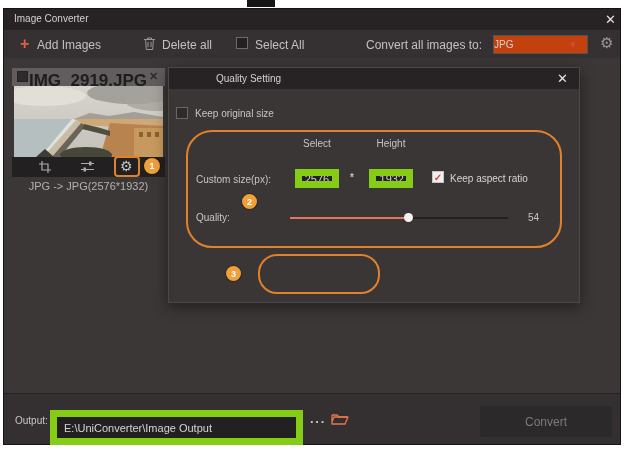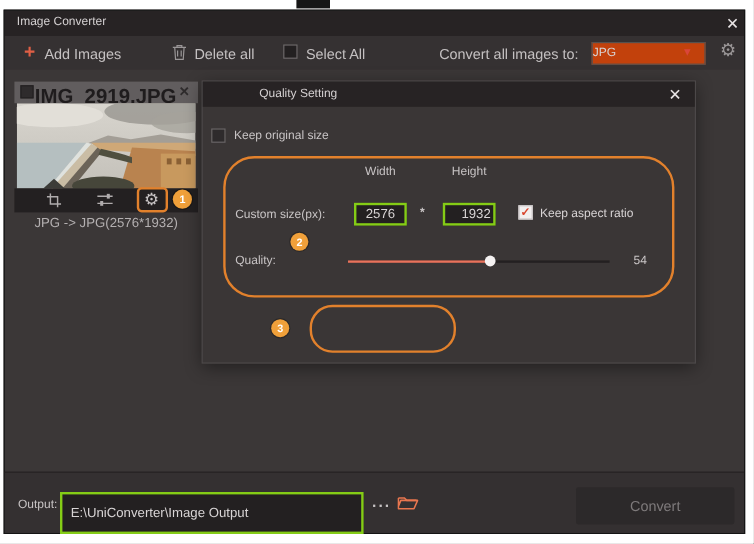--- a/index.html
+++ b/index.html
@@ -10,21 +10,21 @@
   .txt12{color:#c4c0c1;font-size:12px;white-space:nowrap;}
   .win{background:#3b3737;border:1px solid #141414;box-sizing:border-box;}
   .bar-title{background:#272324;}
   .bar-tool{background:#353132;}
   .bar-bottom{background:#343031;border-top:1px solid #262223;box-sizing:border-box;}
   .closex{color:#e8e4e5;font-size:13px;line-height:13px;cursor:default;}
   .cbx{background:#232021;border:1px solid #6e6a6b;box-sizing:border-box;}
   .cbx-dark{background:#2e2b2c;border:1px solid #242122;box-sizing:border-box;}
   .cbx-checked{background:#f2efef;border:1px solid #c8c4c5;box-sizing:border-box;
                color:#d9442c;font-weight:bold;font-size:10px;line-height:11px;text-align:center;}
-  .field{background:#232021;border:2px solid #84cc16;box-sizing:border-box;color:#d8d4d5;
+  .field{background:#232021;border:7px solid #84cc16;box-sizing:border-box;color:#d8d4d5;
          font-size:11px;font-family:"Liberation Sans",sans-serif;}
   .dropdown{background:#c2410c;border:1px solid #55514f;box-sizing:border-box;display:flex;
             align-items:center;justify-content:flex-start;}
   .caret{color:#d9463a;font-size:11px;line-height:11px;}
   .gear{color:#9a9697;font-size:15px;line-height:16px;}
   .dlg{background:#3a3636;border:1px solid #4c4849;box-sizing:border-box;
        box-shadow:0 4px 14px rgba(0,0,0,.45);}
   .dlg-head{background:#272324;}
   .annot{border:2px solid #e2812c;box-sizing:border-box;background:transparent;}
   .badge{background:#f0a03a;border-radius:50%;color:#fff;font-size:9px;font-weight:bold;
@@ -125,21 +125,21 @@
   <div class="abs dlg" style="left:168px;top:67px;width:412px;height:236px;"></div>
   <div class="abs dlg-head" style="left:169px;top:68px;width:410px;height:21px;"></div>
   <div class="abs txt" style="left:180px;top:73px;color:#d4d0d1;margin-left:36px;">Quality Setting</div>
   <div class="abs closex" style="left:557px;top:72px;">✕</div>
 
   <div class="abs cbx-dark" style="left:176px;top:107px;width:12px;height:12px;border:1px solid #6a6667;"></div>
   <div class="abs txt" style="left:195px;top:108px;">Keep original size</div>
 
   <div class="abs annot" style="left:186px;top:130px;width:376px;height:118px;border-radius:26px;"></div>
 
-  <div class="abs txt" style="left:295px;top:138px;width:44px;text-align:center;">Width</div>
+  <div class="abs txt" style="left:295px;top:138px;width:44px;text-align:center;">Select</div>
   <div class="abs txt" style="left:369px;top:138px;width:44px;text-align:center;">Height</div>
 
   <div class="abs txt" style="left:196px;top:174px;">Custom size(px):</div>
   <input class="abs field" style="left: 295px; top: 169px; width: 44px; height: 19px; text-align: center;" value="2576">
   <div class="abs txt" style="left:350px;top:172px;font-weight:bold;">*</div>
   <input class="abs field" style="left: 369px; top: 169px; width: 44px; height: 19px; text-align: right;" value="1932">
   <div class="abs cbx-checked" style="left:432px;top:171px;width:12px;height:12px;">✓</div>
   <div class="abs txt" style="left:450px;top:173px;color:#d8d4d5;">Keep aspect ratio</div>
 
   <div class="abs badge" style="left:242px;top:194px;width:15px;height:15px;">2</div>

